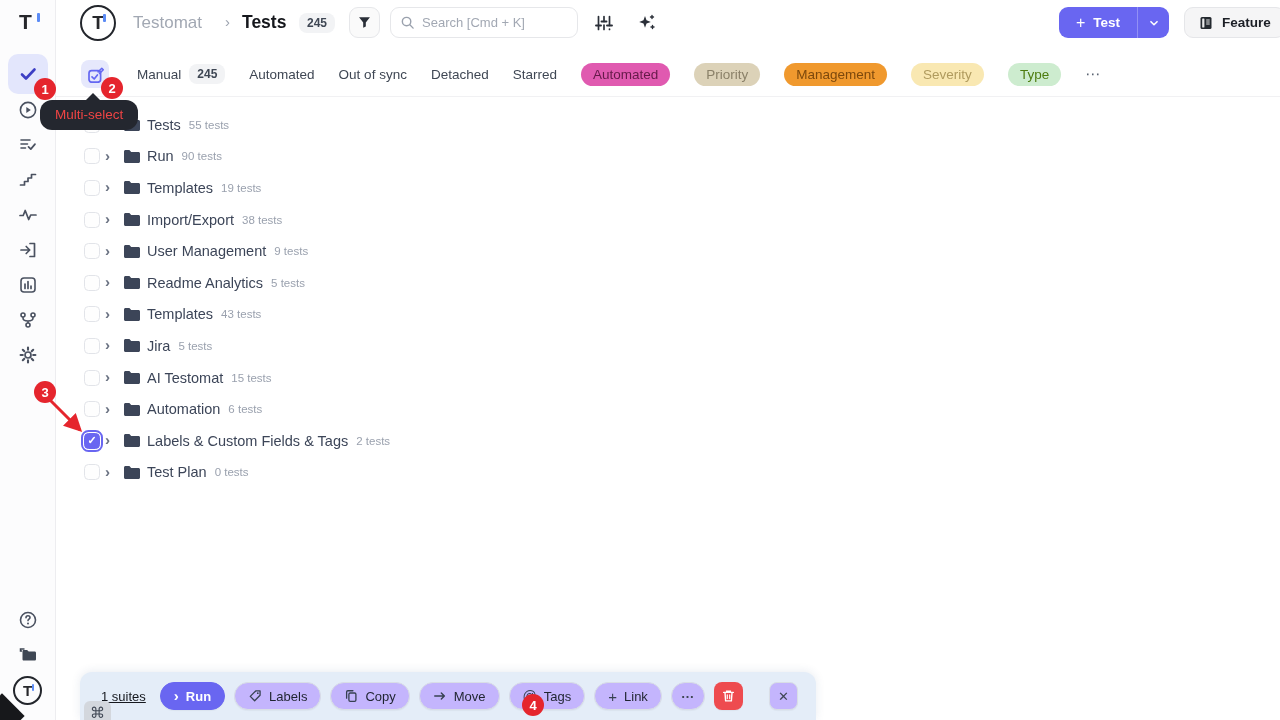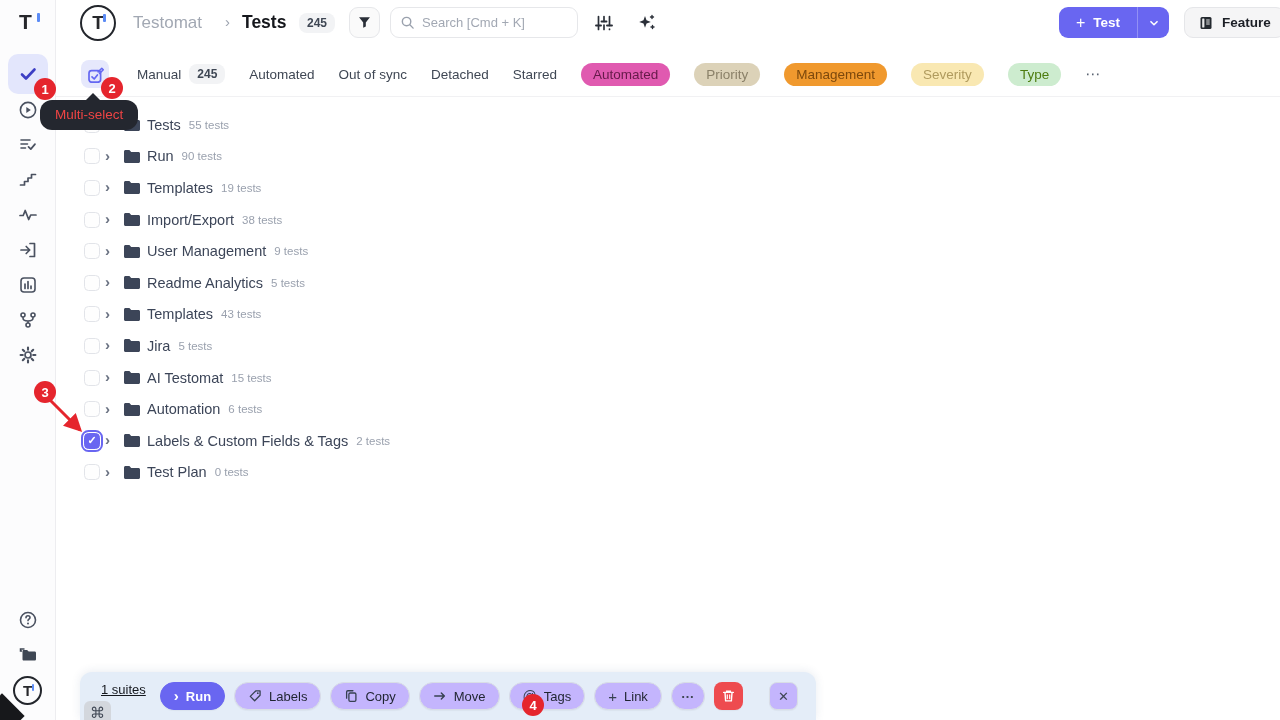--- a/index.html
+++ b/index.html
@@ -93,21 +93,21 @@
     background:#e5252d; color:#fff; font-size:13px; font-weight:700; display:flex;
     align-items:center; justify-content:center; z-index:50; }
   .arrow3 { position:absolute; left:42px; top:396px; z-index:45; }
   .corner-wedge { position:absolute; left:-14px; top:700px; width:32px; height:32px;
     background:#17181b; transform:rotate(45deg); z-index:30; }
 
   
   .abar { position:absolute; left:80px; top:672px; width:736px; height:48px;
     background:#e4edf8; border-radius:12px 12px 0 0; z-index:10;
     box-shadow:0 -1px 10px rgba(40,70,120,.10); }
-  .abar-row { position:absolute; left:21px; top:10px; display:flex; align-items:flex-start; gap:9px; }
+  .abar-row { position:absolute; left:21px; top:10px; display:flex; align-items:center; gap:9px; }
   .sel-link { font-size:13px; color:#15181e; text-decoration:underline; margin-right:5px; cursor:pointer; }
   .abtn { height:28px; border-radius:14px; border:1px solid #d9dee6; background:#c4b5fd;
     padding:0 13px; font-size:13px; font-weight:500; color:#1f2430; display:inline-flex;
     align-items:center; gap:7px; cursor:pointer; box-shadow:0 1px 1px rgba(0,0,0,.04); }
   .abtn svg { flex:none; }
   .abtn.run { background:#6966f1; border-color:#6966f1; color:#fff; font-weight:600; }
   .abtn.run .rchev { font-size:15px; font-weight:700; transform:translateY(-1px); }
   .abtn.more { padding:0 9px; letter-spacing:1px; font-weight:700; color:#3f4754; }
   .abtn.trash { width:29px; padding:0; justify-content:center; background:#ee4b4f;
     border:none; border-radius:8px; }

